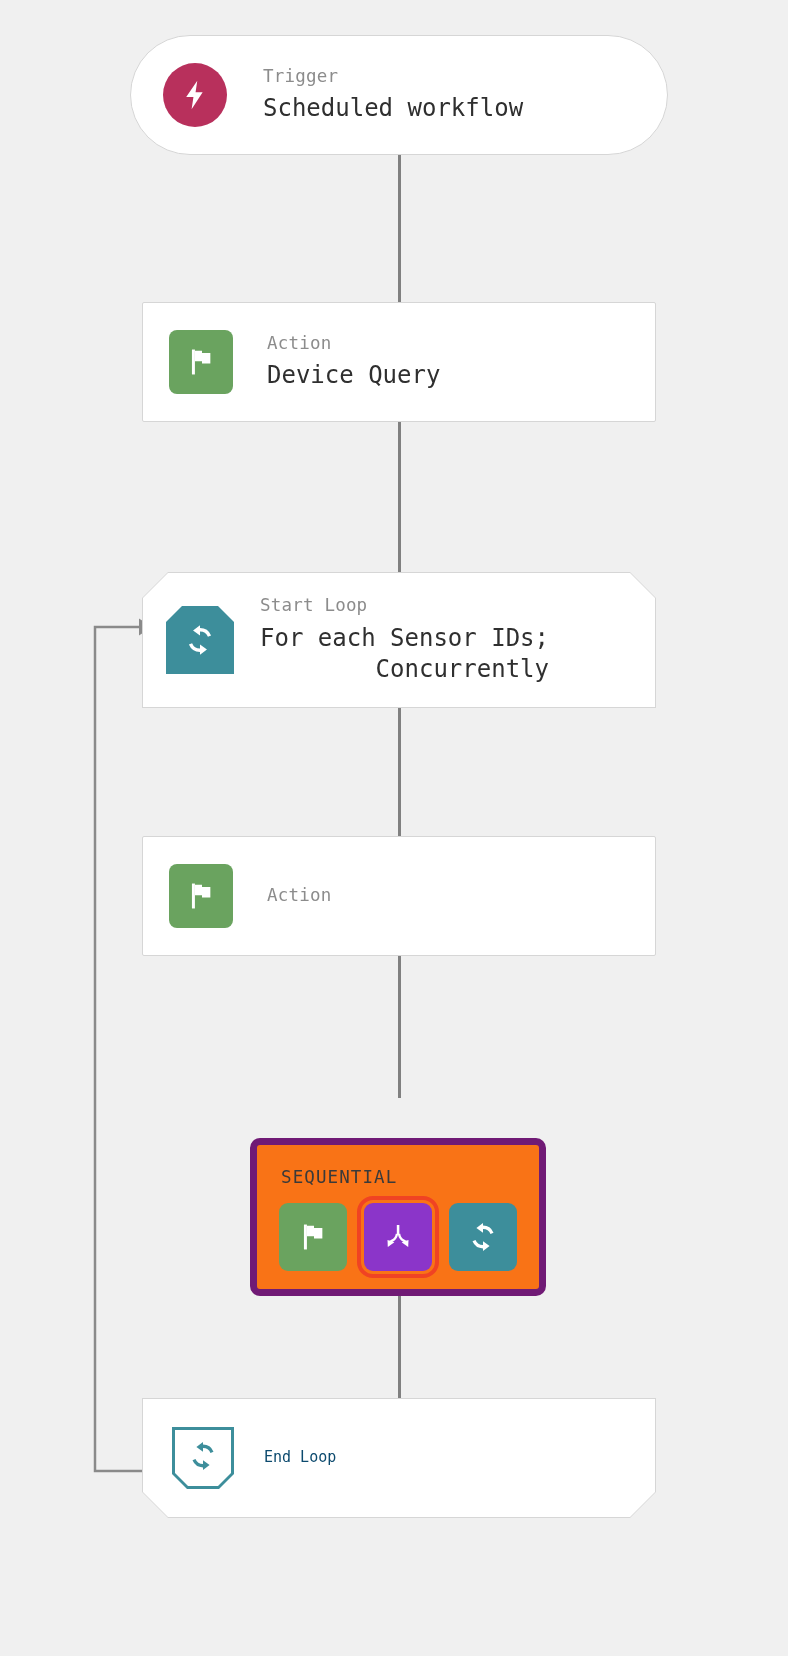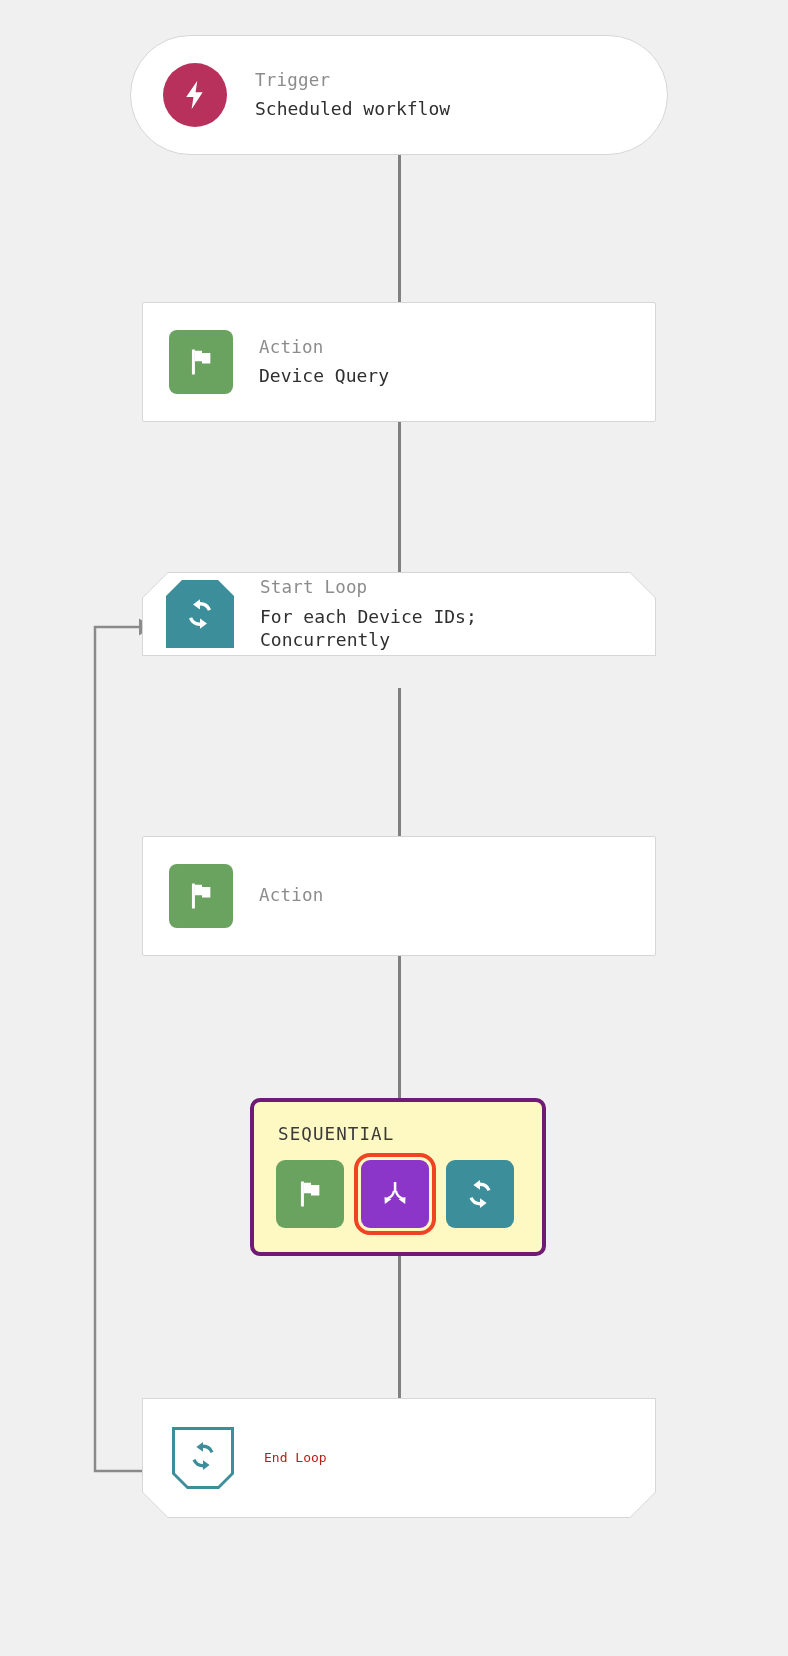--- a/index.html
+++ b/index.html
@@ -10,21 +10,21 @@
     position:relative;overflow:hidden;
   }
   #canvas{position:absolute;inset:0;width:788px;height:1656px;}
   .wires{position:absolute;left:0;top:0;width:788px;height:1656px;pointer-events:none;}
 
   
   .node{
     position:absolute;background:#ffffff;
     border:1px solid #d6d6d6;
     box-sizing:border-box;
-    display:flex;align-items:center;
+    display:flex;align-items:center;gap:8px;
   }
   .node.pill{border-radius:62px;}
   .node.rect{border-radius:2px;}
   .bevel-top-bg{
     position:absolute;inset:0;background:#d6d6d6;
     clip-path:polygon(26px 0, calc(100% - 26px) 0, 100% 26px, 100% 100%, 0 100%, 0 26px);
   }
   .bevel-top-fg{
     position:absolute;left:1px;top:1px;right:1px;bottom:1px;background:#ffffff;
     clip-path:polygon(25px 0, calc(100% - 25px) 0, 100% 25px, 100% 100%, 0 100%, 0 25px);
@@ -61,29 +61,30 @@
   }
   .ico-bevel-bot-outline svg{position:absolute;left:50%;top:46%;transform:translate(-50%,-50%);}
 
   
   .txtcol{display:flex;flex-direction:column;justify-content:center;}
   .kicker{
     color:#8c8c8c;font-size:17.5px;letter-spacing:.2px;line-height:1.35;
     white-space:pre;
   }
   .title{
-    color:#2f2f2f;font-size:18px;line-height:1.32;white-space:pre-line;
+    color:#2f2f2f;font-size:24px;line-height:1.32;white-space:pre-line;
     margin-top:5px;
-  }
-  .title-solo{color:#b91c1c;font-size:13px;line-height:1.32;}
+    text-align:right;
+  }
+  .title-solo{color:#0c4a6e;font-size:15px;line-height:1.32;}
 
   
   .seqbox{
-    position:absolute;background:#fef9c3;border:4px solid #701a75;
-    border-radius:10px;box-sizing:border-box;
+    position:absolute;background:#f97316;border:7px solid #701a75;
+    border-radius:10px;box-sizing:border-box;margin-top:40px;
   }
   .seqlabel{
     position:absolute;left:24px;top:22px;color:#3a3a3a;
     font-size:17.5px;letter-spacing:1.1px;
   }
   .seqrow{position:absolute;left:22px;top:58px;display:flex;gap:17px;}
   .chip{width:68px;height:68px;border-radius:9px;display:flex;align-items:center;justify-content:center;position:relative;}
   .chip.sel{outline:4px solid #f04323;outline-offset:3px;}
 </style>
 </head>
@@ -125,33 +126,33 @@
         <path d="M5.6 3.2 h2.1 v17.6 h-2.1 z" fill="#ffffff"></path>
         <path d="M7.7 4.1 h5.0 v1.6 h5.9 v7.4 h-5.9 v-1.6 h-5.0 z" fill="#ffffff"></path>
       </svg>
     </div>
     <div class="txtcol" style="margin-left:26px;">
       <div class="kicker">Action</div>
       <div class="title">Device Query</div>
     </div>
   </div>
 
-  <div class="bevel-wrap" style="left:142px;top:572px;width:514px;height:84px;border-radius:22px;">
+  <div class="bevel-wrap" style="left:142px;top:572px;width:514px;height:136px;border-radius:22px;">
     <div class="bevel-top-bg"></div>
     <div class="bevel-top-fg"></div>
     <div class="bevel-inner" style="padding-left:24px;">
       <div class="ico ico-bevel-top" style="background:#3d8e9b;">
         <svg width="38" height="38" viewBox="0 0 24 24" aria-hidden="true">
           <path d="M12 4.4 a7.6 7.6 0 0 1 7.0 4.7 l-2.0 0.85 A5.4 5.4 0 0 0 12 6.6 v2.55 L7.6 5.95 12 2.7 z" fill="#ffffff"></path>
           <path d="M12 19.6 a7.6 7.6 0 0 1 -7.0 -4.7 l2.0 -0.85 A5.4 5.4 0 0 0 12 17.4 v-2.55 l4.4 3.2 -4.4 3.25 z" fill="#ffffff"></path>
         </svg>
       </div>
       <div class="txtcol" style="margin-left:26px;">
         <div class="kicker">Start Loop</div>
-        <div class="title">For each Device IDs;
+        <div class="title">For each Sensor IDs;
 Concurrently</div>
       </div>
     </div>
   </div>
 
   <div class="node rect" style="left:142px;top:836px;width:514px;height:120px;padding-left:26px;">
     <div class="ico ico-square" style="background:#6aa35f;">
       <svg width="34" height="34" viewBox="0 0 24 24" aria-hidden="true">
         <path d="M5.6 3.2 h2.1 v17.6 h-2.1 z" fill="#ffffff"></path>
         <path d="M7.7 4.1 h5.0 v1.6 h5.9 v7.4 h-5.9 v-1.6 h-5.0 z" fill="#ffffff"></path>

